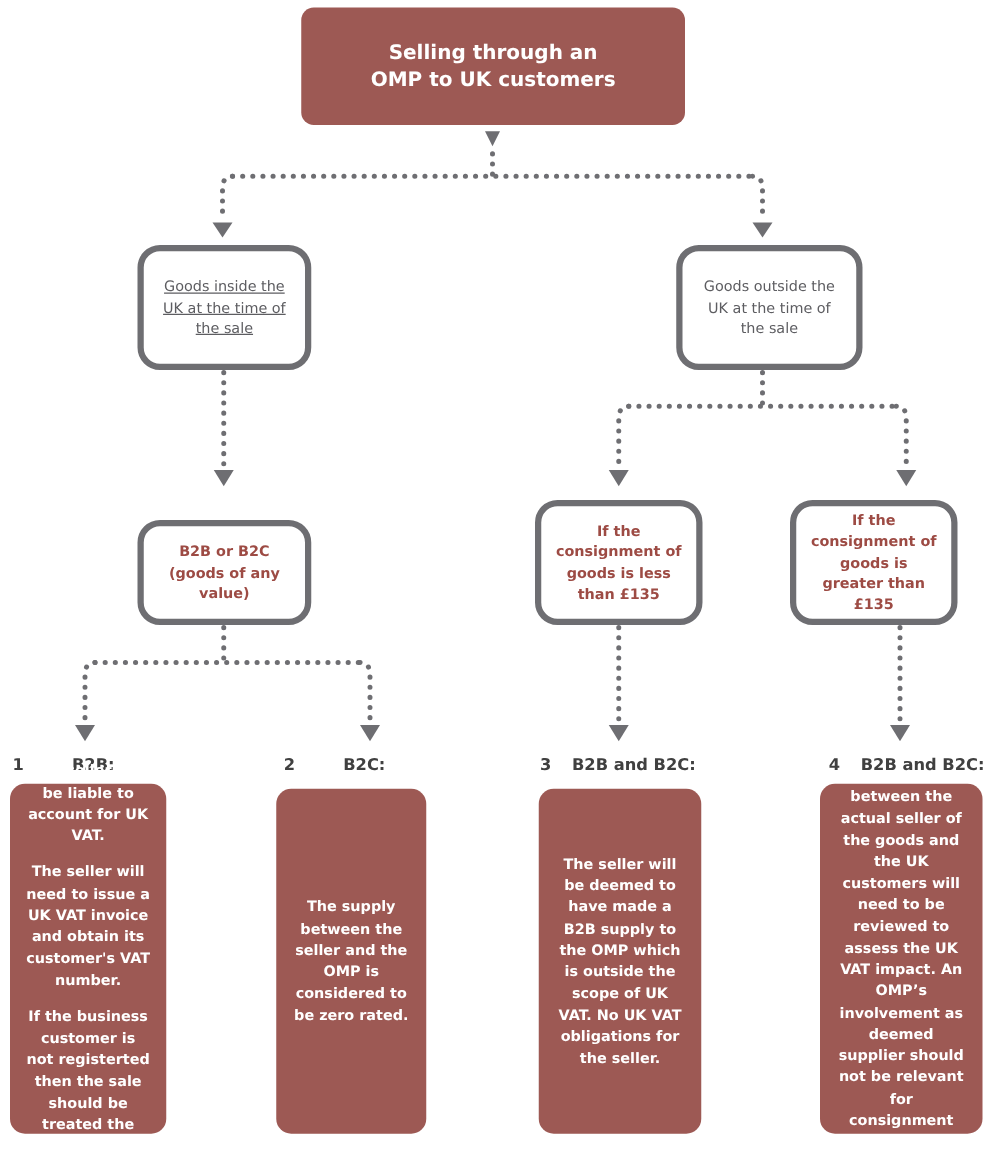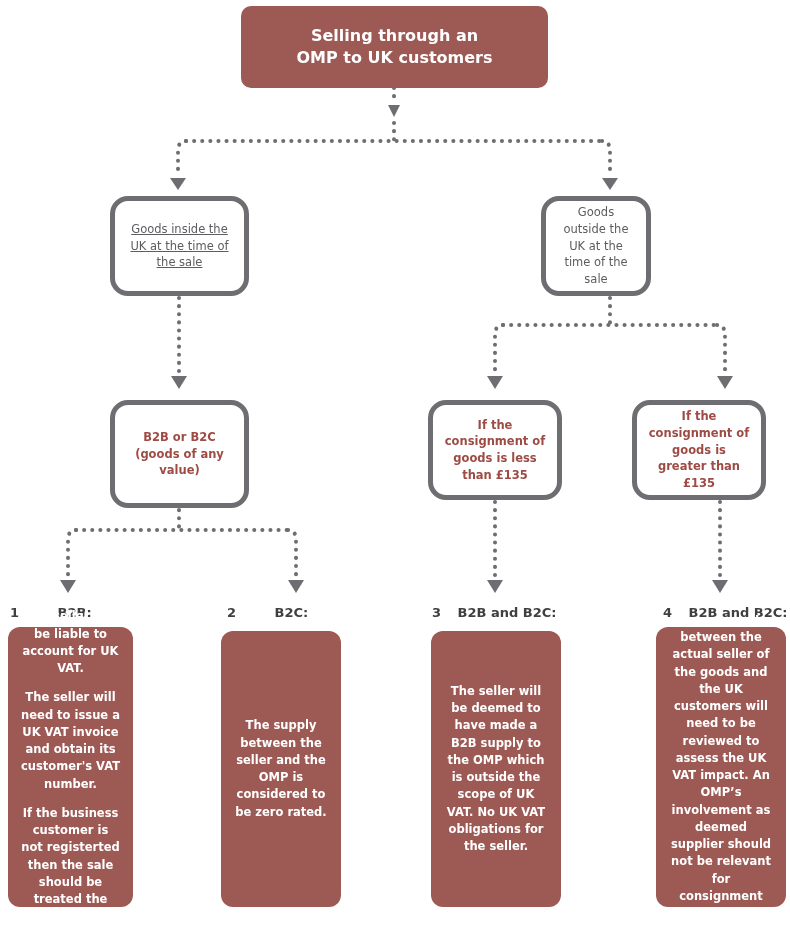--- a/index.html
+++ b/index.html
@@ -144,36 +144,36 @@
       <path d="M495,502 L495,576" stroke="#6e6e72" stroke-width="4" stroke-linecap="round" stroke-dasharray="0.1 8" fill="none"></path>
       <path d="M487,580 L503,580 L495,593 z" fill="#6e6e72"></path>
     </g>
 
     <g>
       <path d="M720,502 L720,576" stroke="#6e6e72" stroke-width="4" stroke-linecap="round" stroke-dasharray="0.1 8" fill="none"></path>
       <path d="M712,580 L728,580 L720,593 z" fill="#6e6e72"></path>
     </g>
   </svg>
 
-  <div class="node node-title" style="left:241px; top:6px; width:307px; height:82px;">
+  <div class="node node-title" style="left:241px; top:6px; width:307px; height:94px;">
     <div>
       <span>Selling through an</span><br>
       <span>OMP to UK customers</span>
     </div>
   </div>
 
   <div class="node node-outline gray-text" style="left:110px; top:196px; width:139px; height:100px;text-decoration:underline;">
     <span>Goods inside the UK at the time of the sale</span>
   </div>
 
-  <div class="node node-outline gray-text" style="left:541px; top:196px; width:110px; height:100px;">
+  <div class="node node-outline gray-text" style="left:541px; top:196px; width:149px; height:100px;">
     <span>Goods outside the UK at the time of the sale</span>
   </div>
 
-  <div class="node node-outline red-text" style="left:110px; top:400px; width:139px; height:108px;">
+  <div class="node node-outline red-text" style="left:110px; top:416px; width:139px; height:84px;">
     <span>B2B or B2C (goods of any value)</span>
   </div>
 
   <div class="node node-outline red-text" style="left:428px; top:400px; width:134px; height:100px;">
     <span>If the consignment of goods is less than £135</span>
   </div>
 
   <div class="node node-outline red-text" style="left:632px; top:400px; width:134px; height:100px;">
     <span>If the consignment of goods is greater than £135</span>
   </div>

